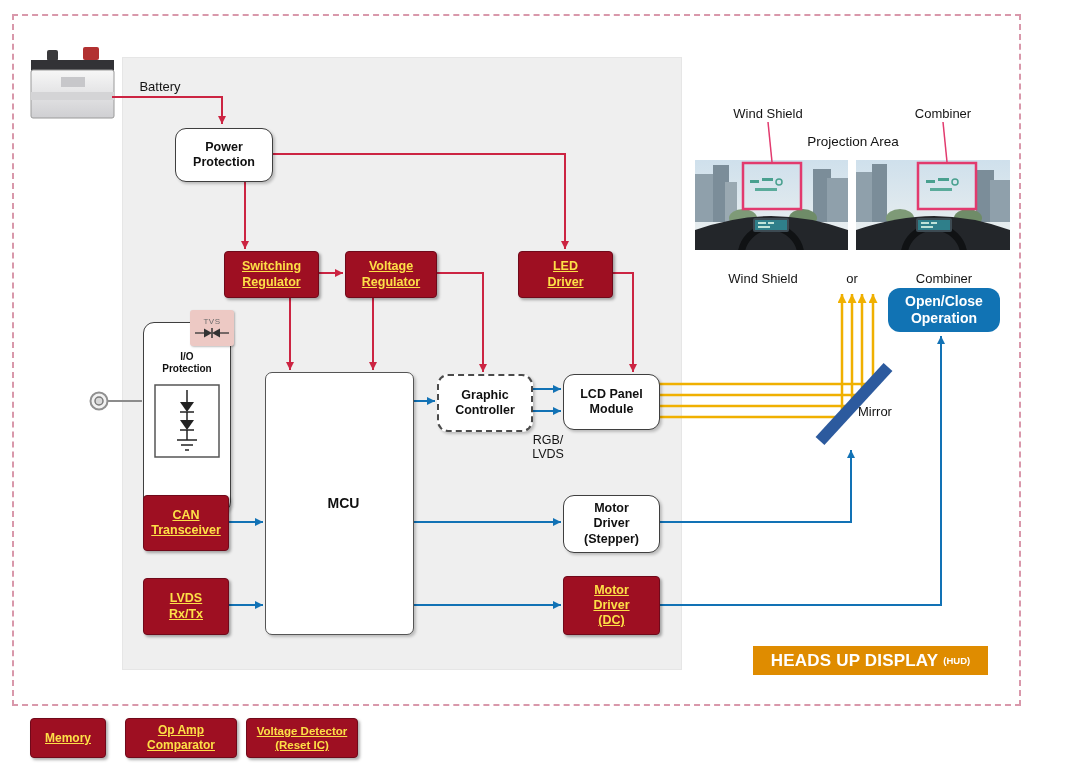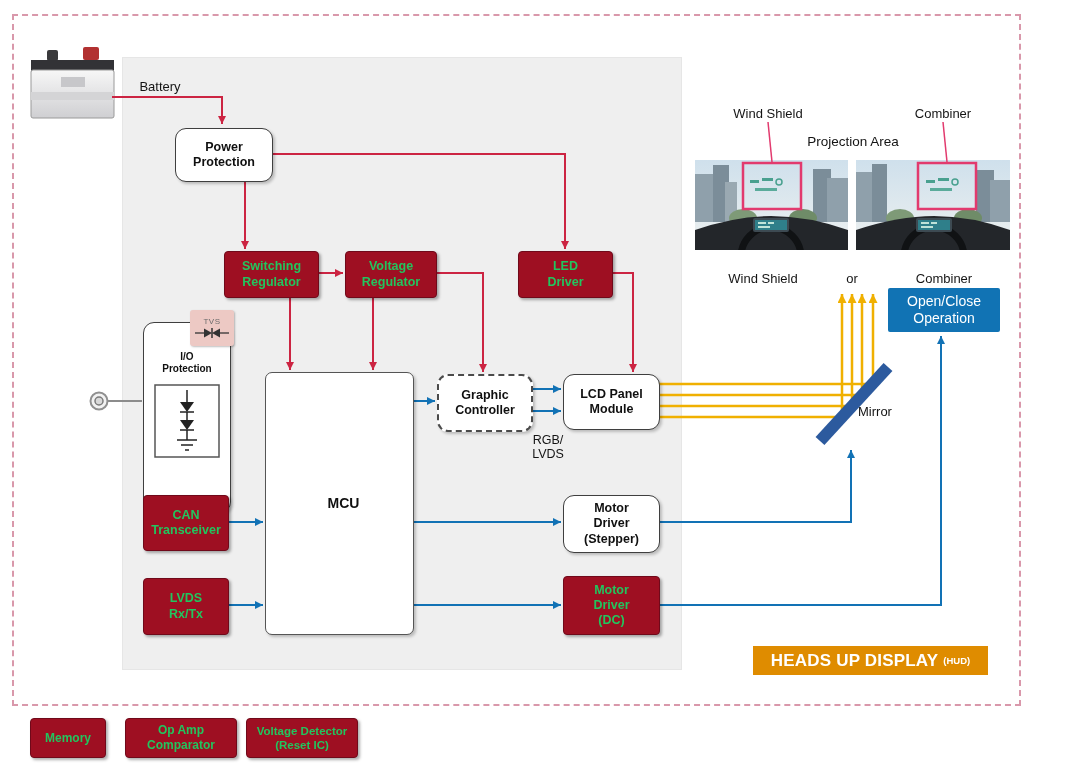--- a/index.html
+++ b/index.html
@@ -3,24 +3,24 @@
 <meta charset="utf-8">
 <style>
   html,body{margin:0;padding:0;background:#fff;}
   body{font-family:"Liberation Sans","DejaVu Sans",sans-serif;}
   .canvas{position:relative;width:1079px;height:769px;background:#fff;overflow:hidden;}
   .dashed-frame{position:absolute;left:12px;top:14px;width:1005px;height:688px;border:2px dashed #d998ab;z-index:1;}
   .gray-panel{position:absolute;left:122px;top:57px;width:558px;height:611px;background:#efefef;border:1px solid #e6e6e6;z-index:2;}
   .photo{position:absolute;z-index:3;display:block;}
   .overlay{position:absolute;left:0;top:0;z-index:4;pointer-events:none;}
   .box{position:absolute;z-index:5;display:flex;align-items:center;justify-content:center;text-align:center;white-space:pre-line;font-weight:bold;line-height:1.22;}
-  .red-box{background:#9e0f22;color:#22c55e;border:1px solid #70091a;border-radius:4px;box-shadow:2px 2px 3px rgba(0,0,0,.32);font-size:12.5px;}
+  .red-box{background:#9e0f22;color:#fde047;border:1px solid #70091a;border-radius:4px;box-shadow:2px 2px 3px rgba(0,0,0,.32);font-size:12.5px;text-decoration:underline;}
   .white-box{background:#fff;color:#101010;border:1.5px solid #3f3f3f;border-radius:11px;box-shadow:2px 2px 3px rgba(0,0,0,.22);font-size:12.5px;}
   .dashed-box{border-style:dashed;border-width:2px;border-color:#4a4a4a;}
-  .blue-box{background:#1173b4;color:#fff;font-size:14px;font-weight:400;border-radius:2px;}
+  .blue-box{background:#1173b4;color:#fff;font-size:14px;font-weight:700;border-radius:12px;}
   .label{position:absolute;z-index:6;color:#141414;font-size:13px;text-align:center;white-space:pre-line;font-weight:400;}
   .mcu-box{font-size:14px;border-radius:7px;border:1.5px solid #555;}
   .io-box{flex-direction:column;justify-content:flex-start;padding-top:28px;gap:9px;}
   .io-label{font-size:10px;font-weight:bold;}
   .tvs-box{position:absolute;z-index:6;background:#edc9c4;border-radius:3px;box-shadow:1px 1px 2px rgba(0,0,0,.25);display:flex;flex-direction:column;align-items:center;justify-content:center;gap:1px;}
   .tvs-label{font-size:8px;color:#6b6b6b;font-weight:400;letter-spacing:.5px;}
   .hud-banner{position:absolute;z-index:5;background:#df8c00;color:#fff;display:flex;align-items:center;justify-content:center;gap:5px;}
   .hud-title{font-size:17px;font-weight:bold;letter-spacing:.2px;}
   .hud-suffix{font-size:9.5px;font-weight:bold;}
   .small-red{font-size:11.5px;}

